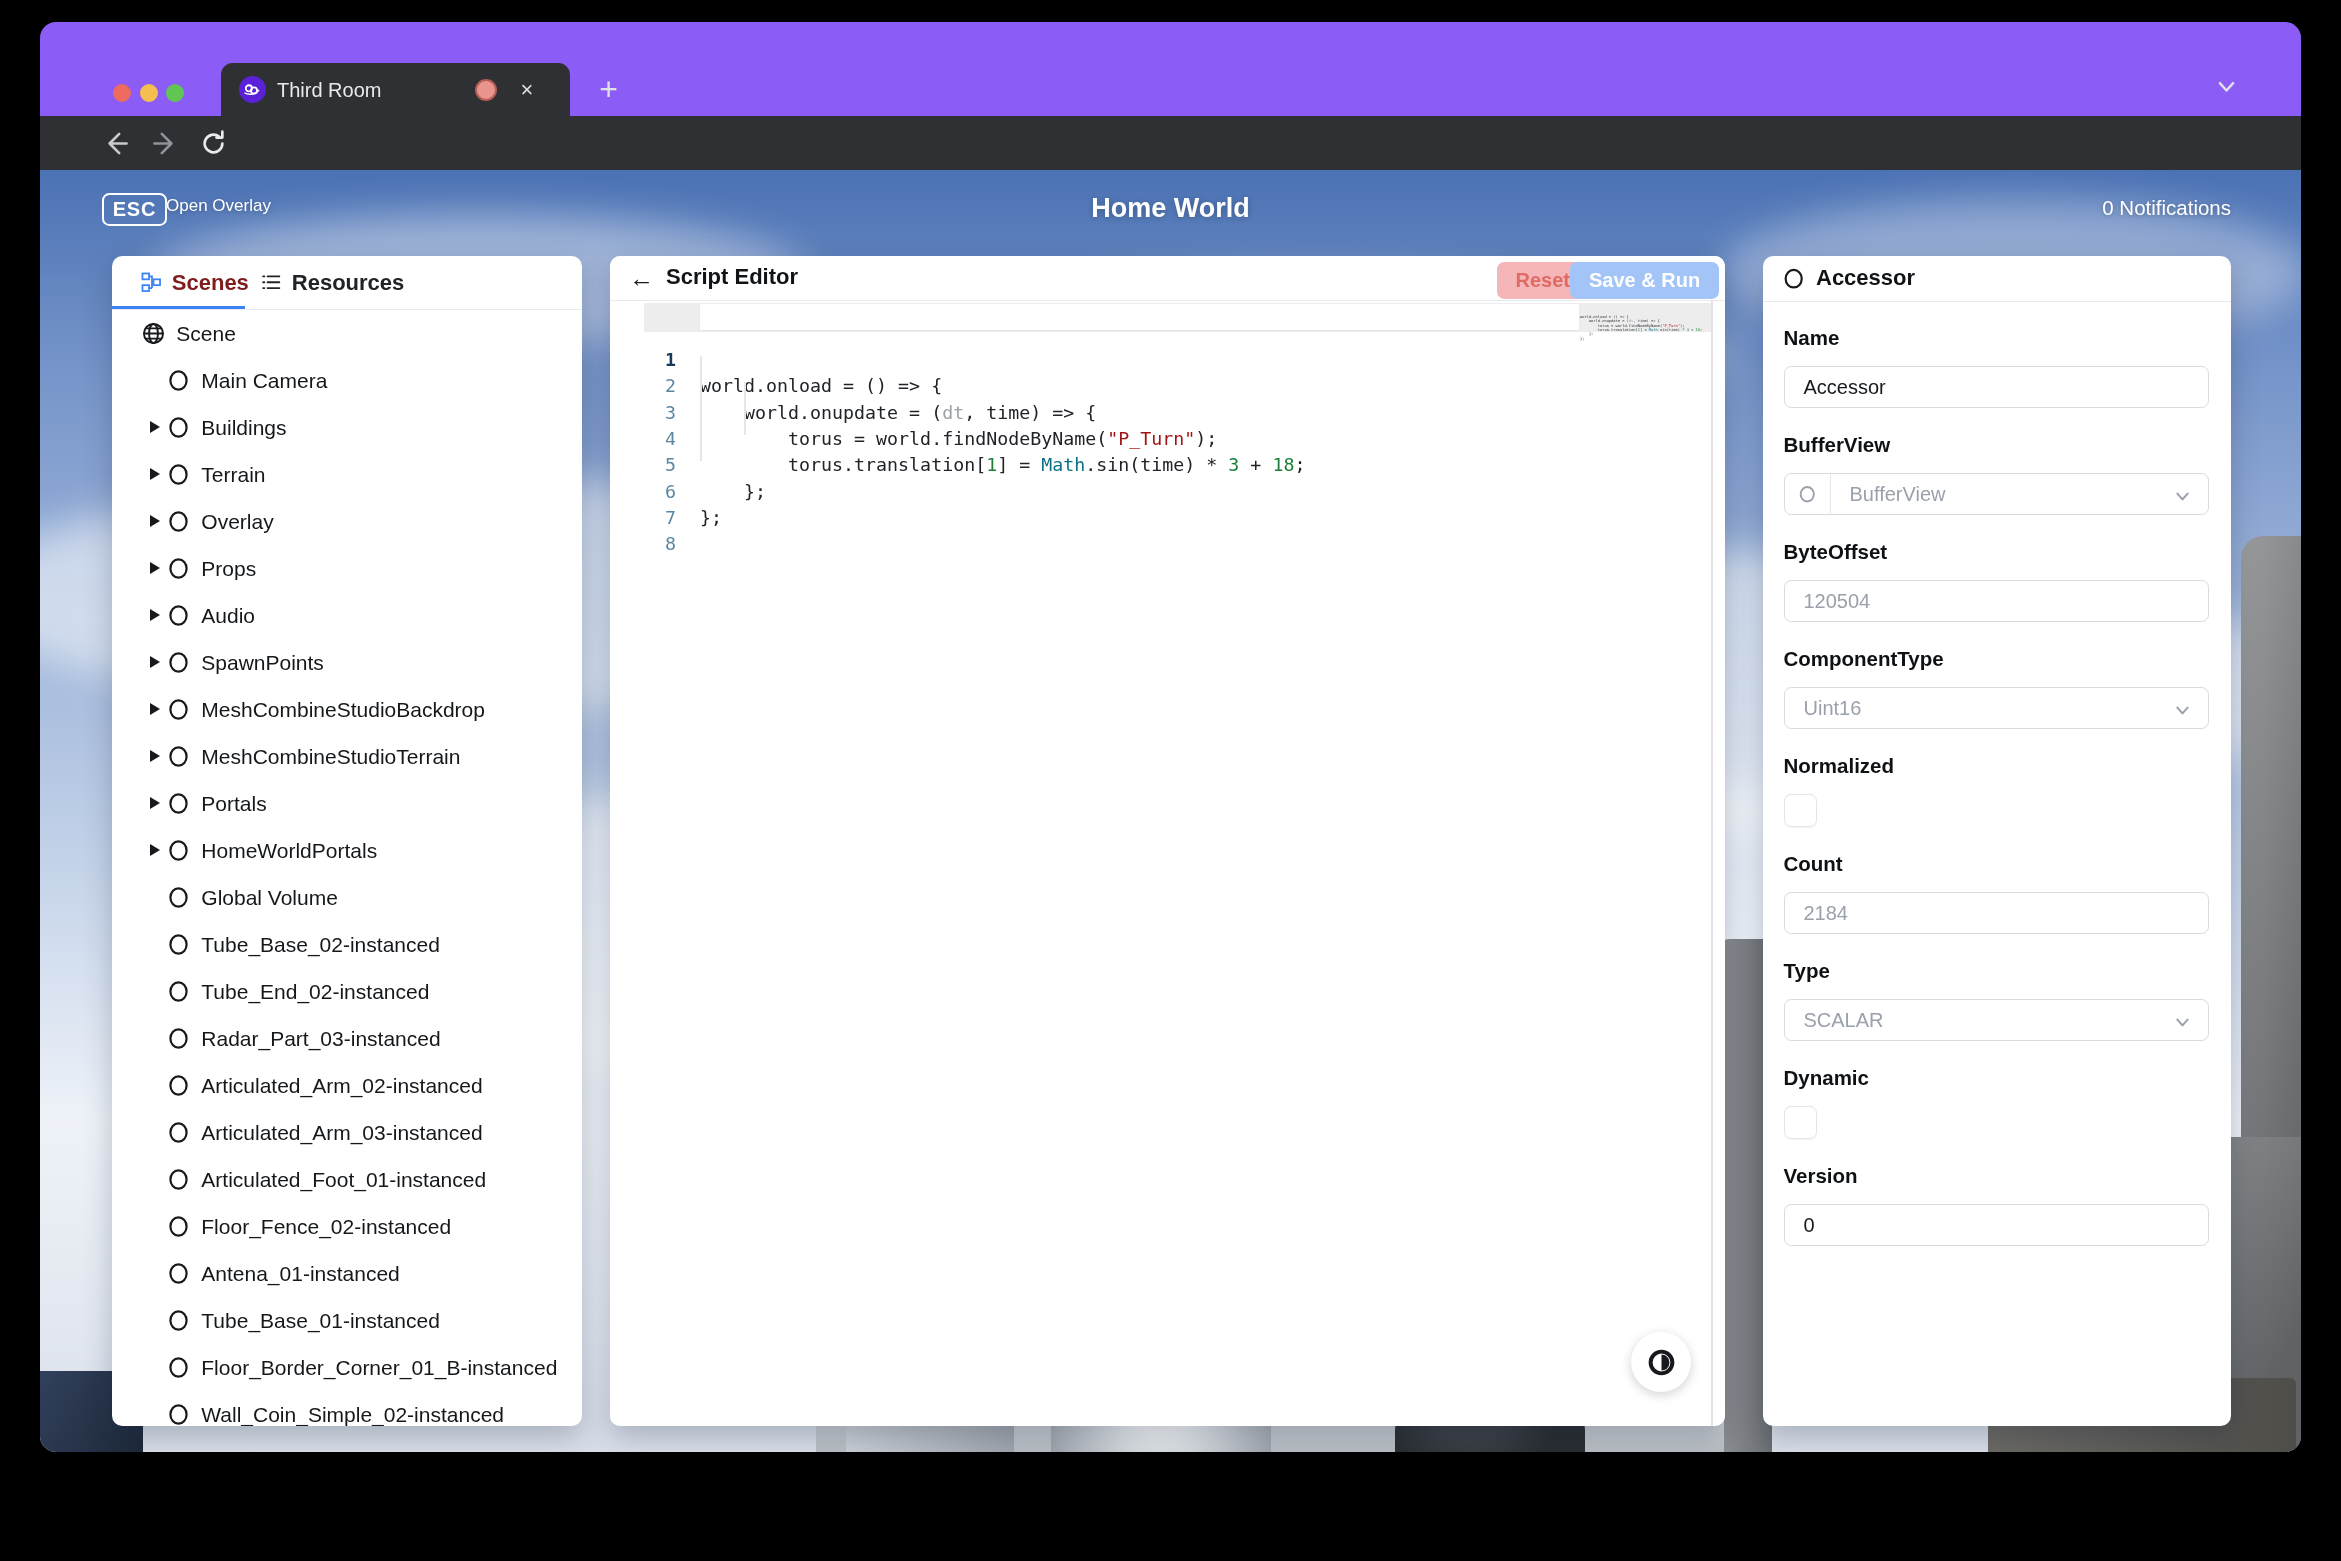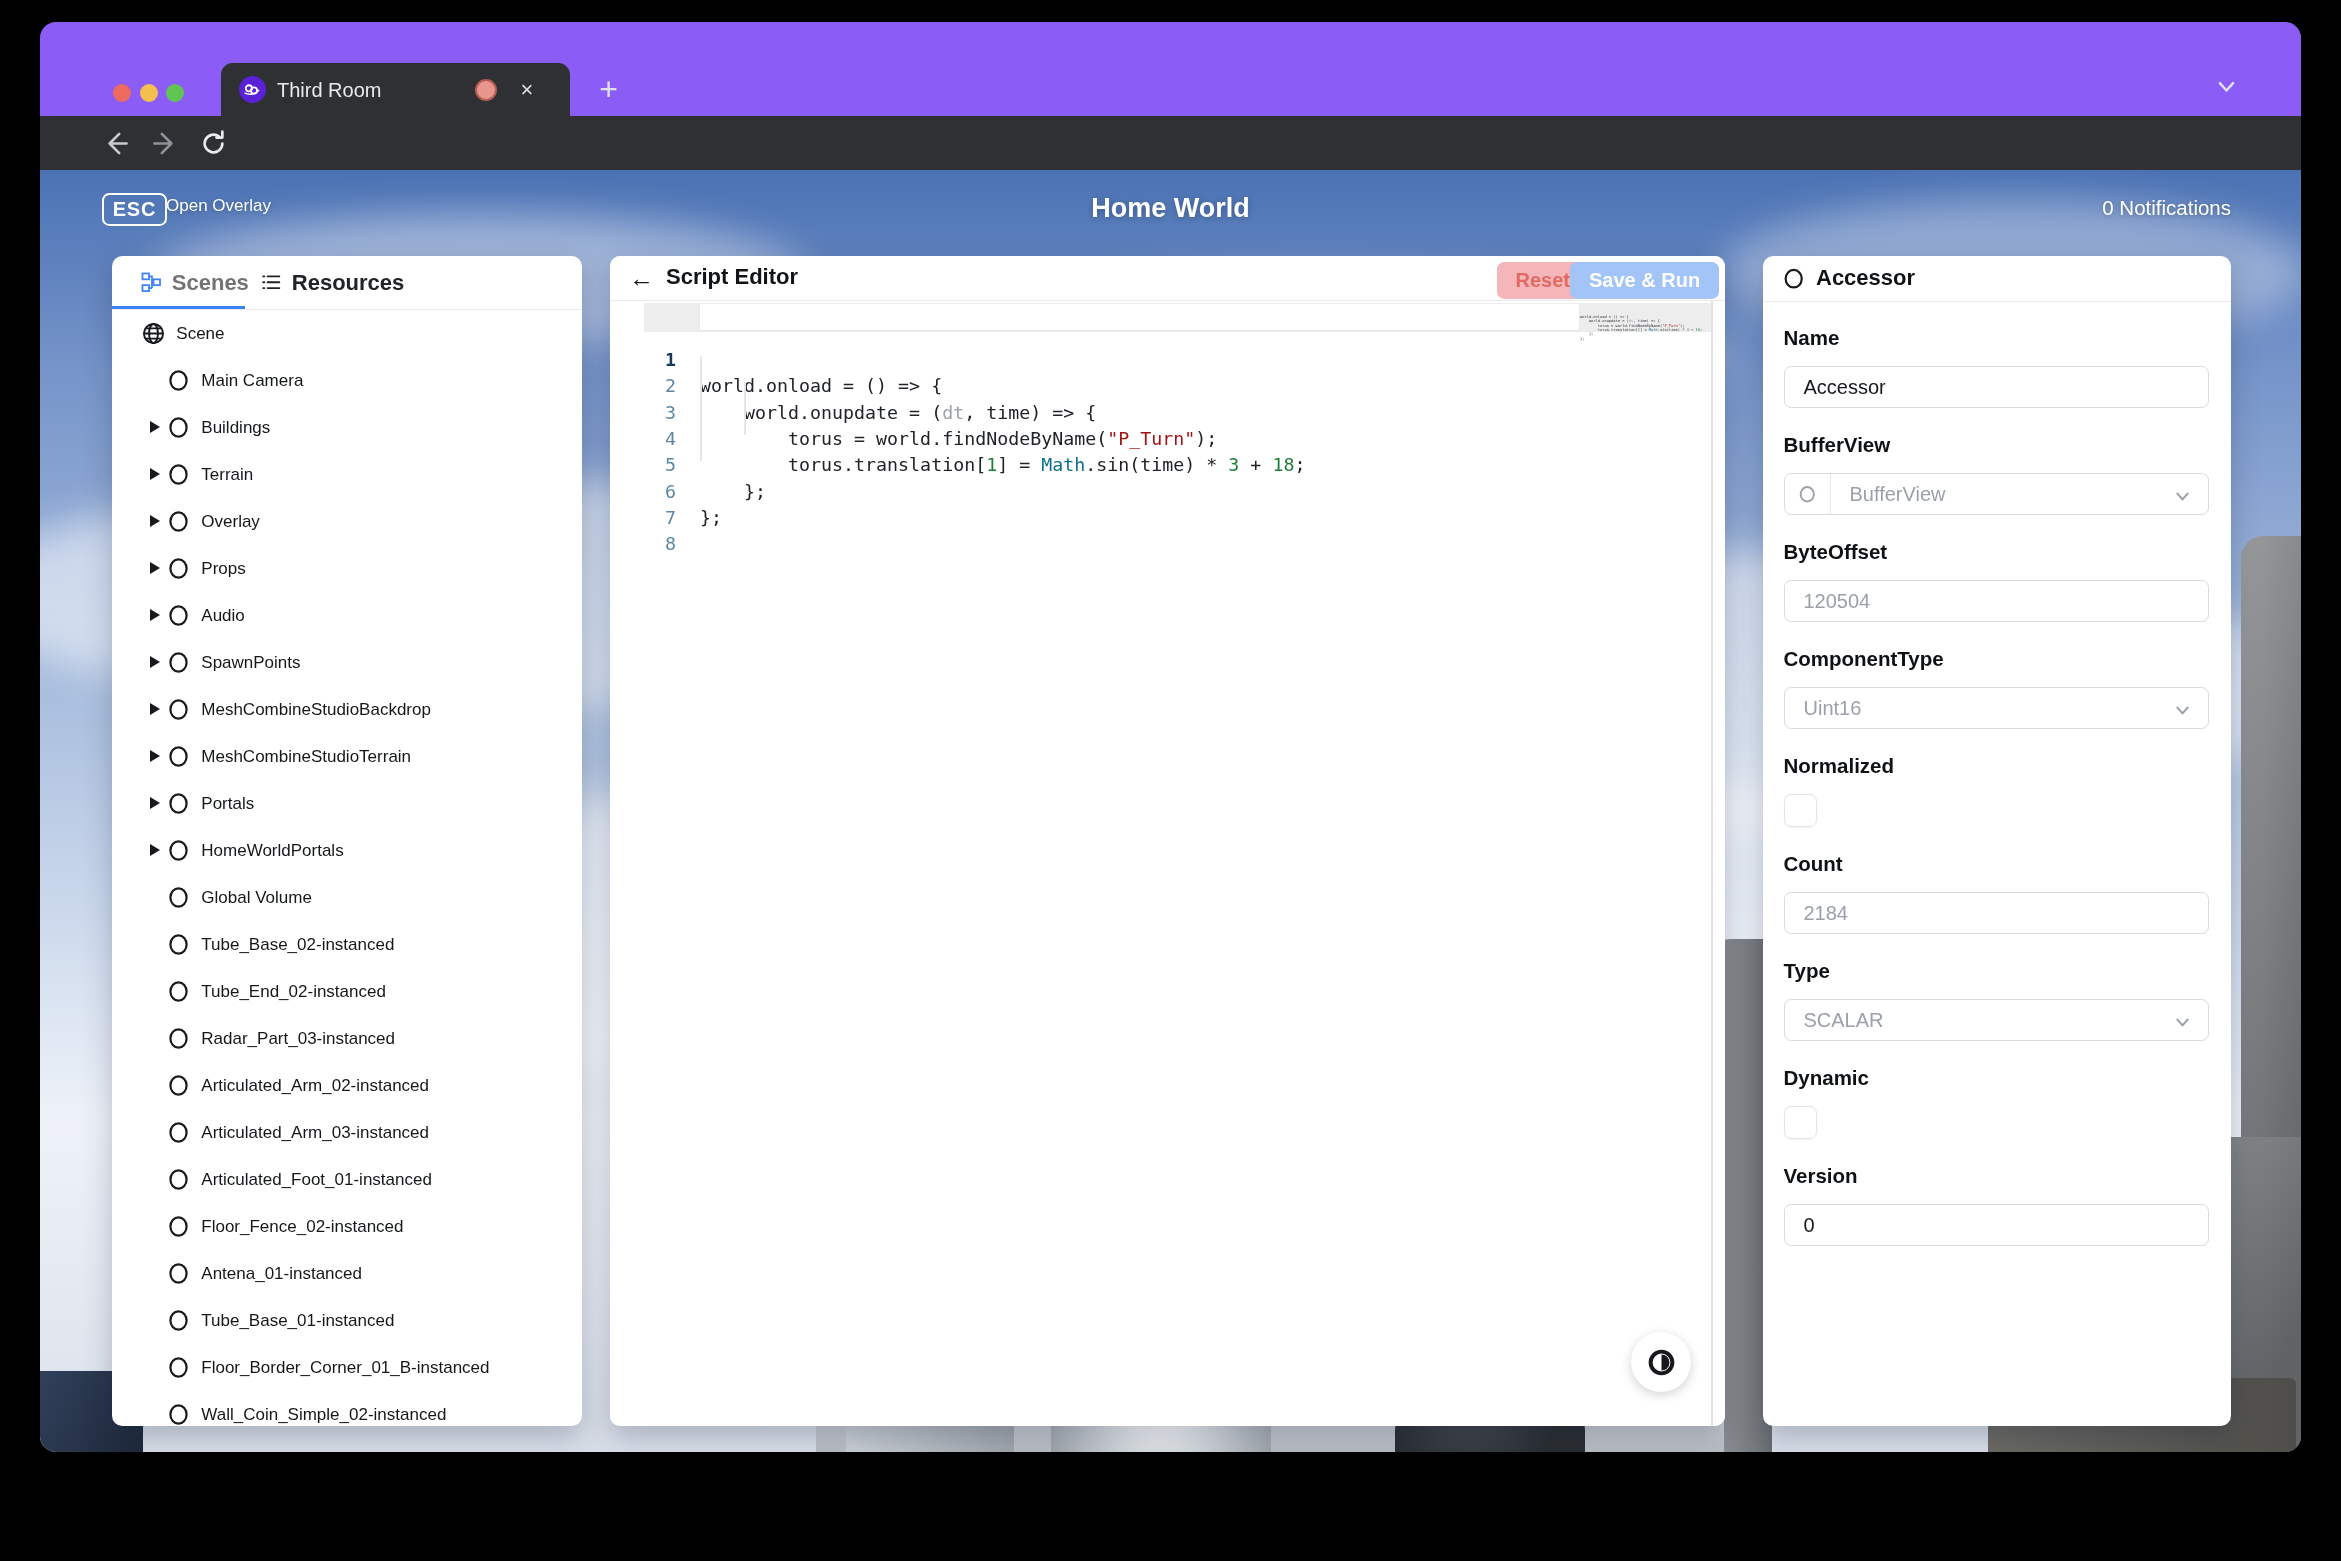--- a/index.html
+++ b/index.html
@@ -58,32 +58,32 @@
 
   .panel{position:absolute;top:86px;height:1170px;background:#fff;border-radius:10.3px;
     box-shadow:0 10.3px 29px rgba(20,30,60,.25);overflow:hidden;}
   .p-left{left:72px;width:470px;}
   .p-mid{left:570px;width:1115px;}
   .p-right{left:1723px;width:468px;}
 
   
   .lp-header{position:absolute;left:0;top:0;width:100%;height:53px;border-bottom:1.5px solid #e8eaed;}
   .lp-tab{position:absolute;top:0;height:53px;display:flex;align-items:center;gap:10.3px;font-size:22px;font-weight:700;}
-  .lp-tab.scenes{left:29px;color:#737373;}
+  .lp-tab.scenes{left:29px;color:#7f1d1d;}
   .lp-tab.resources{left:149px;color:#202328;}
   .lp-underline{position:absolute;left:0;top:50px;width:133px;height:2.9px;background:#3b82f6;}
   .tree{position:absolute;left:0;top:54px;width:100%;bottom:0;overflow:hidden;}
   .tree-row{position:relative;height:47px;display:flex;align-items:center;padding-left:32px;}
   .tree-row.root{padding-left:29px;}
   .caret{width:22px;height:22px;flex:0 0 22px;position:relative;}
   .caret::before{content:"";position:absolute;left:5.9px;top:4.4px;border-left:10.3px solid #17191c;
     border-top:6.6px solid transparent;border-bottom:6.6px solid transparent;}
   .caret.hidden::before{display:none;}
   .node-ico,.globe-ico{flex:0 0 25px;width:25px;height:25px;margin-right:10.3px;}
-  .tree-label{font-size:17px;color:#15181b;white-space:nowrap;}
+  .tree-label{font-size:21px;color:#15181b;white-space:nowrap;}
 
   
   .se-header{position:absolute;left:0;top:0;width:100%;height:44px;border-bottom:1.5px solid #e8eaed;background:#fff;z-index:5;}
   .back-ico{position:absolute;left:19px;top:8.8px;width:26px;height:26px;font-size:25px;line-height:26px;color:#17191c;}
   .se-title{position:absolute;left:56px;top:8px;font-size:22px;font-weight:700;color:#111417;text-align:right;}
   .se-btn{position:absolute;top:5.9px;height:37px;border:none;border-radius:7.3px;font-size:20px;font-weight:600;
     font-family:"Liberation Sans",sans-serif;padding:0 19px;}
   .btn-reset{right:136px;background:#f4b6b9;color:#e06a62;}
   .btn-save{right:5.9px;background:#a3c4f6;color:#ffffff;}
   .editor{position:absolute;left:0;top:44px;right:0;bottom:0;background:#fff;

